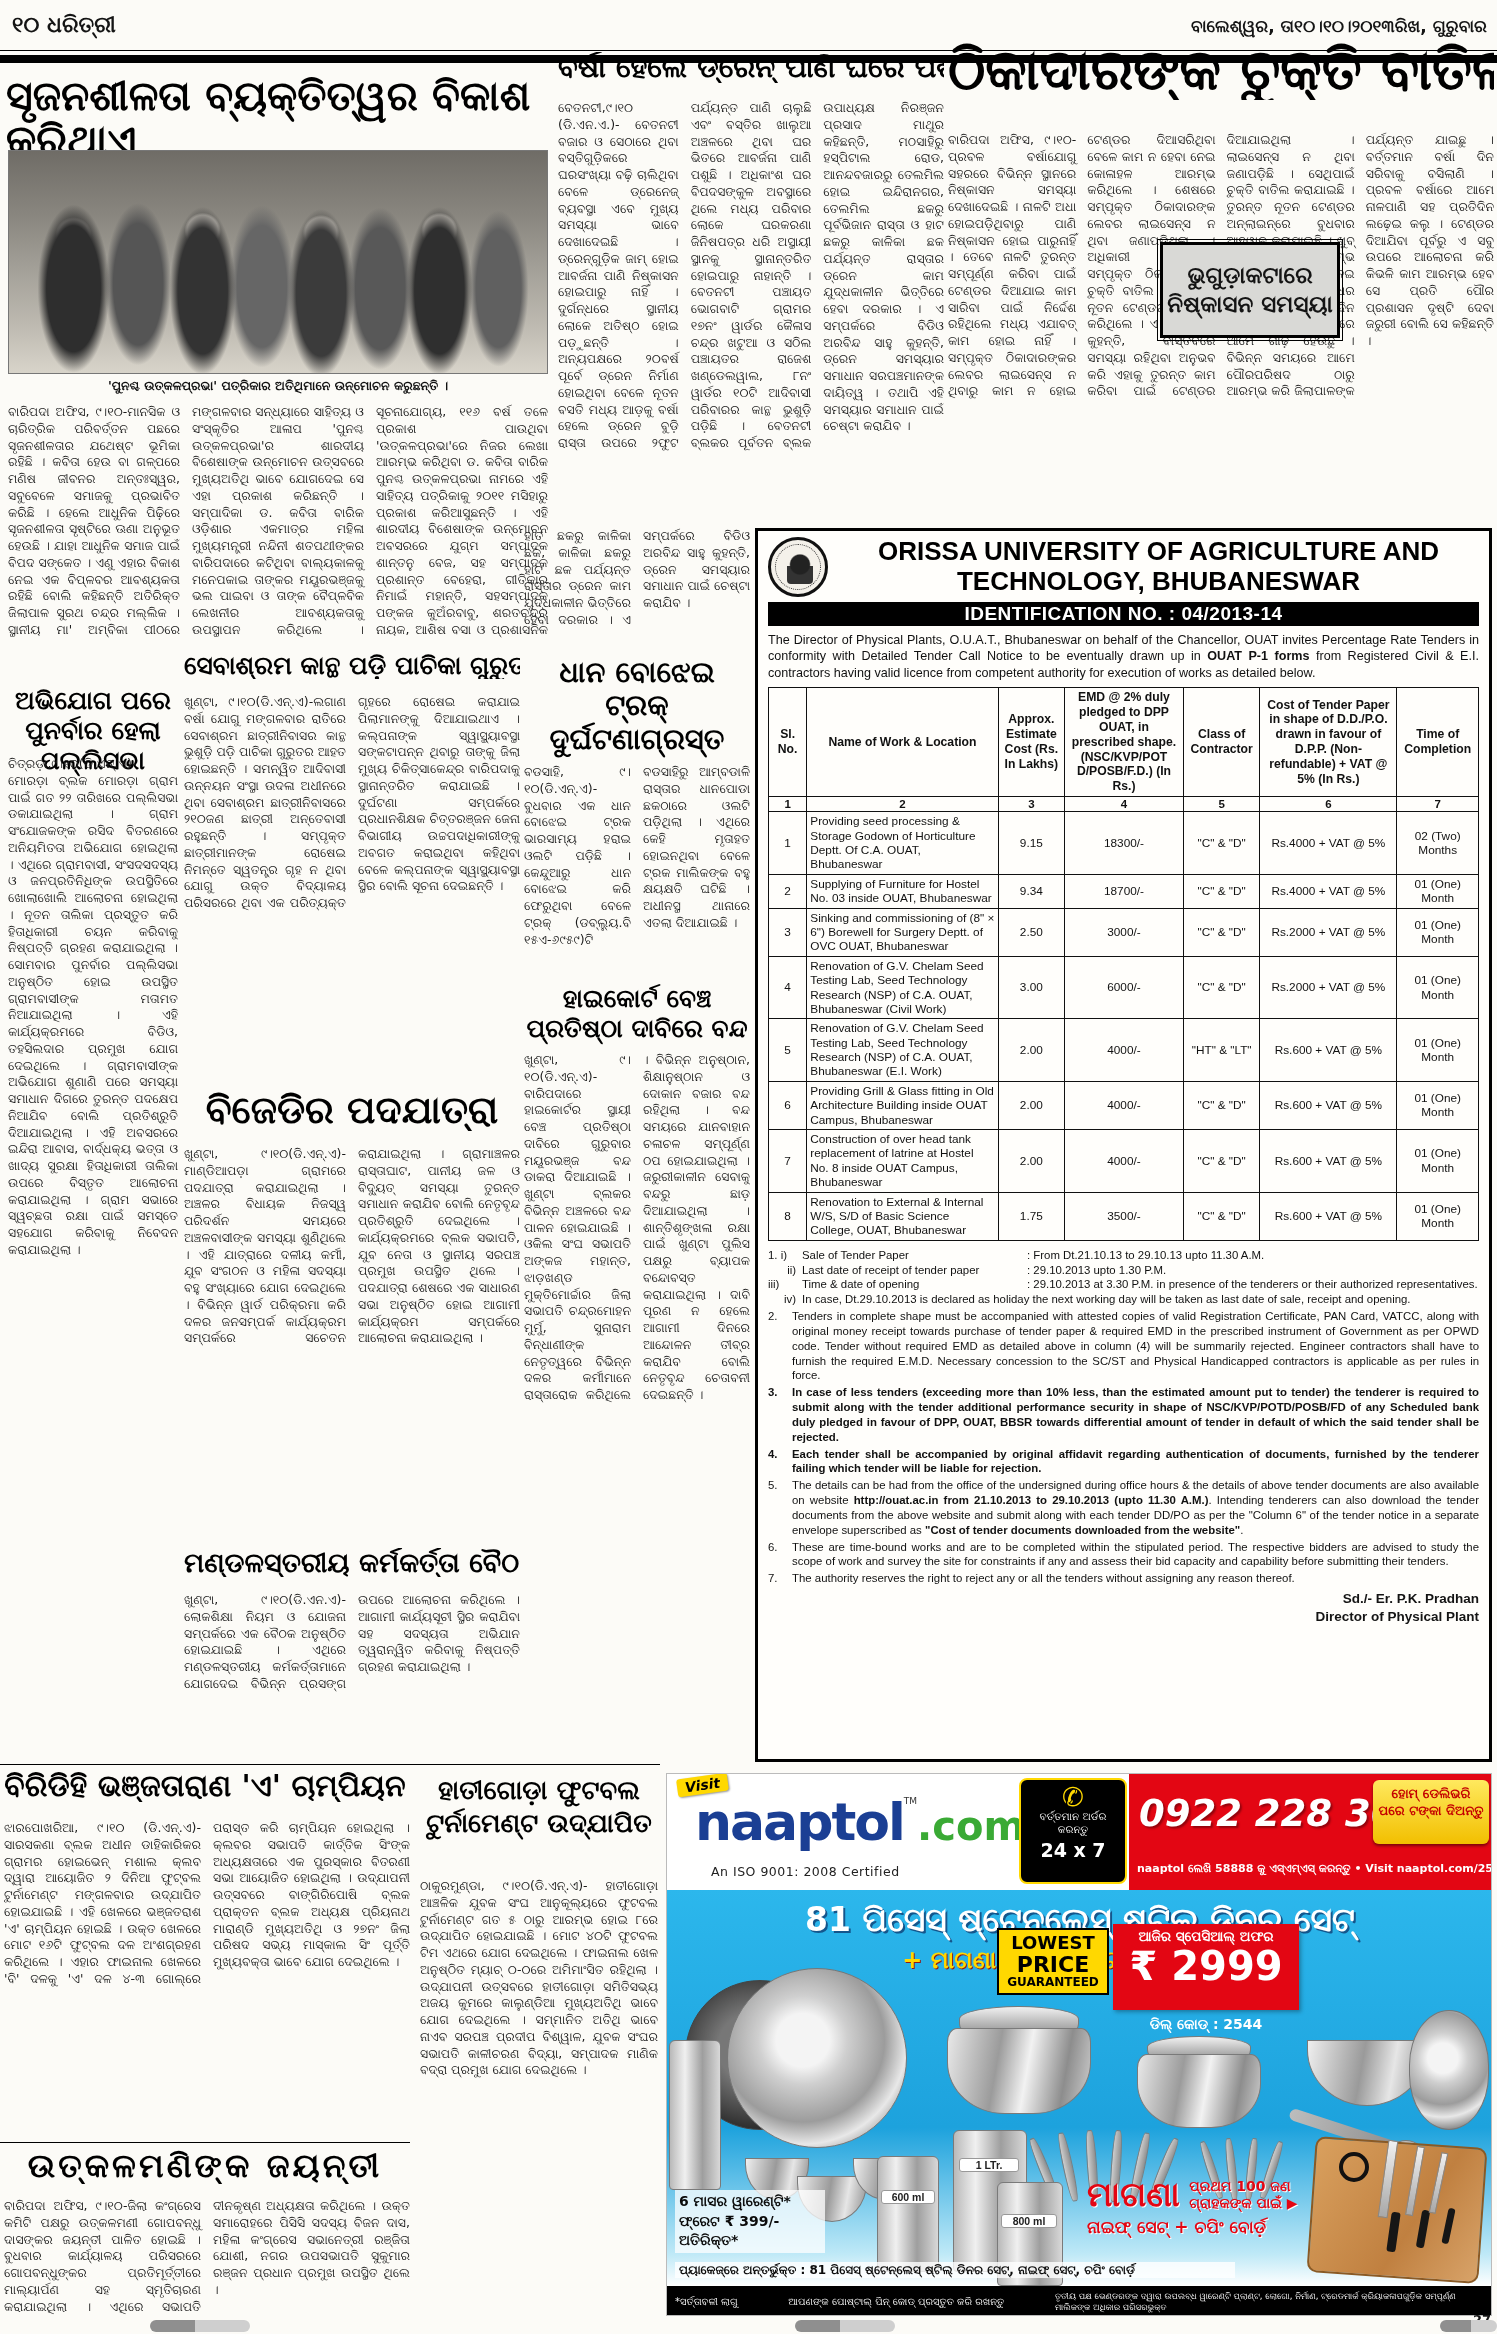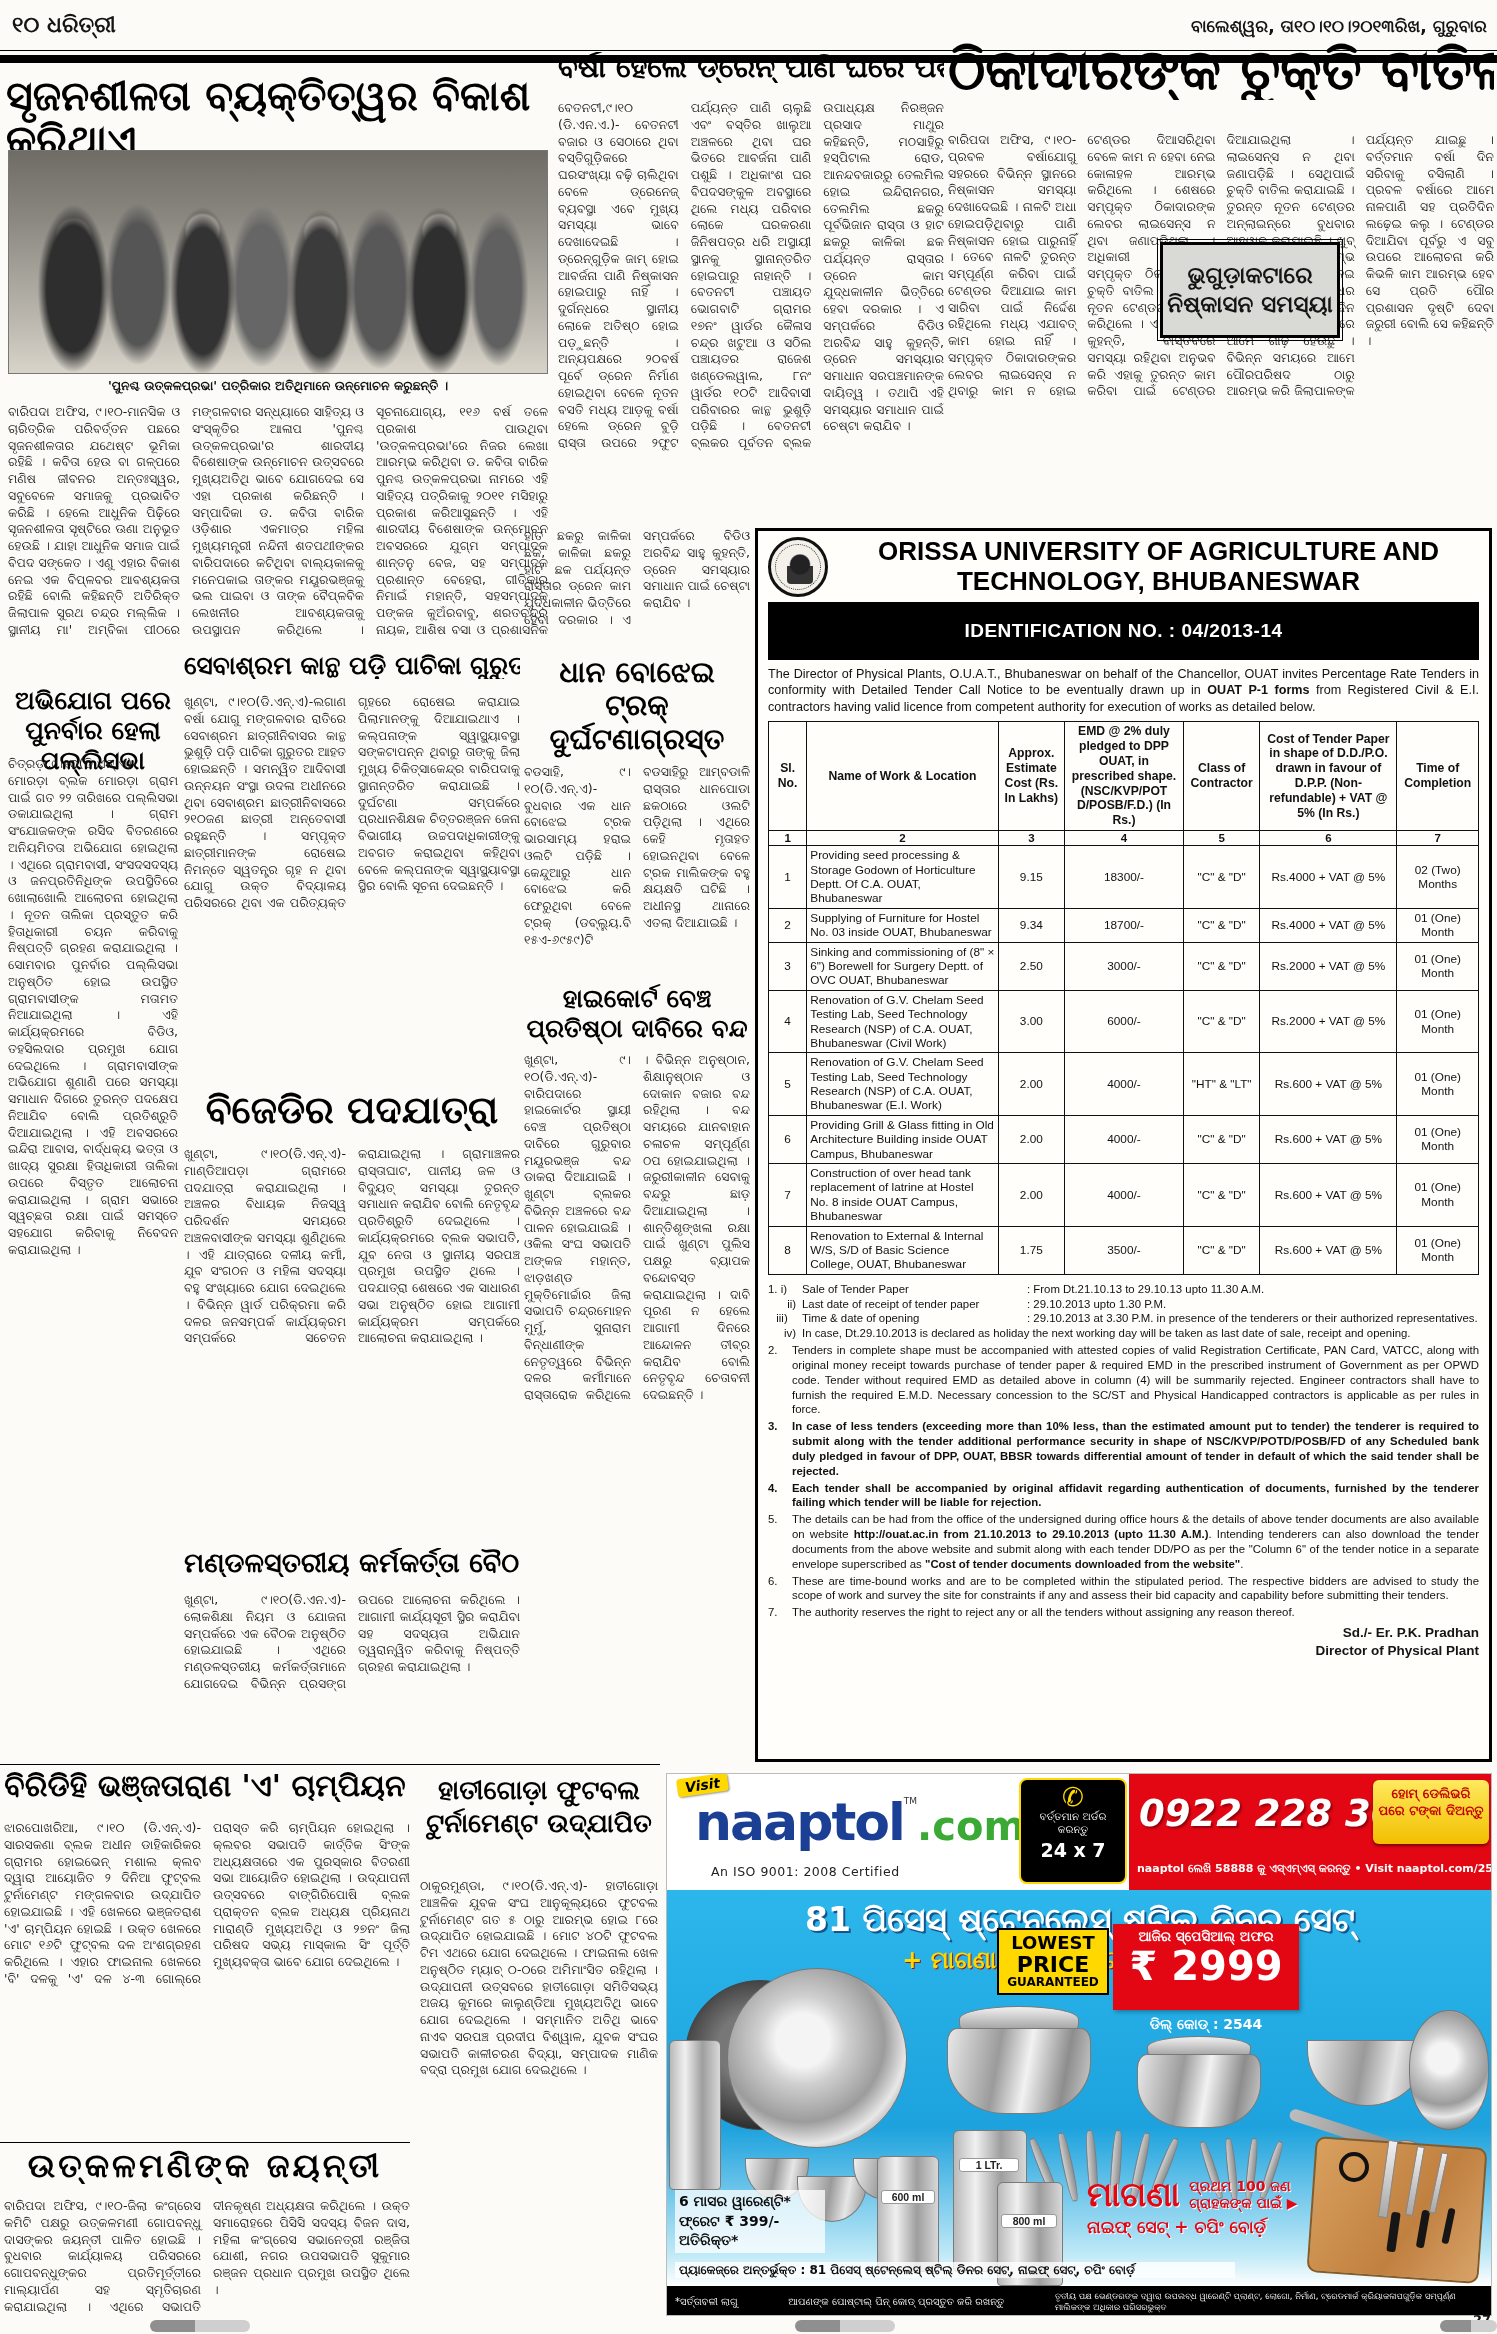--- a/index.html
+++ b/index.html
@@ -58,21 +58,21 @@
   }
   .ouat-logo::after {
     content:""; position:absolute; left:16px; top:14px; width:26px; height:30px;
     background:radial-gradient(circle at 50% 35%, #222 0 40%, transparent 46%),
                linear-gradient(180deg, transparent 40%, #333 41% 100%);
     border-radius:4px;
   }
   .tender-title { flex:1; text-align:center; font-weight:bold; font-size:26px; line-height:1.15; color:#000; }
   .id-bar {
     background:#000; color:#fff; font-weight:bold; font-size:19px;
-    text-align:center; padding:18px 0; margin-top:5px; letter-spacing:0.5px;
+    text-align:center; padding:1px 0; margin-top:5px; letter-spacing:0.5px;
   }
   .tender-intro { font-size:12.6px; line-height:1.3; text-align:justify; margin:6px 0 6px; color:#111; }
   table.ttable { width:100%; border-collapse:collapse; table-layout:fixed; }
   table.ttable th, table.ttable td {
     border:1.6px solid #111; vertical-align:middle; padding:2px 3px;
     font-size:11.8px; line-height:1.22; text-align:center; color:#111;
   }
   table.ttable th { font-weight:bold; font-size:12.2px; }
   table.ttable td.name { text-align:left; }
   tr.numrow td { font-weight:bold; padding:0 3px; font-size:11.5px; }
@@ -302,21 +302,21 @@
         <span class="m">1.  i)</span>
         <span class="l">Sale of Tender Paper</span>
         <span class="v">:  From Dt.21.10.13 to 29.10.13 upto 11.30 A.M.</span>
       </div>
       <div class="sub">
         <span class="m" style="text-align:right; padding-right:6px;">ii)</span>
         <span class="l">Last date of receipt of tender paper</span>
         <span class="v">:  29.10.2013 upto 1.30 P.M.</span>
       </div>
       <div class="sub">
-        <span class="m" style="text-align:center; padding-right:6px;">iii)</span>
+        <span class="m" style="text-align:left; padding-right:6px;">iii)</span>
         <span class="l">Time &amp; date of opening</span>
         <span class="v">:  29.10.2013 at 3.30 P.M. in presence of the tenderers or their authorized representatives.</span>
       </div>
       <div class="sub">
         <span class="m" style="text-align:right; padding-right:6px;">iv)</span>
         <span class="v">In case, Dt.29.10.2013 is declared as holiday the next working day will be taken as last date of sale, receipt and opening.</span>
       </div>
       <div class="note">
         <span class="no">2.</span>
         <span class="txt">Tenders in complete shape must be accompanied with attested copies of valid Registration Certificate, PAN Card, VATCC, along with original money receipt towards purchase of tender paper &amp; required EMD in the prescribed instrument of Government as per OPWD code. Tender without required EMD as detailed above in column (4) will be summarily rejected. Engineer contractors shall have to furnish the required E.M.D. Necessary concession to the SC/ST and Physical Handicapped contractors is applicable as per rules in force.</span>

